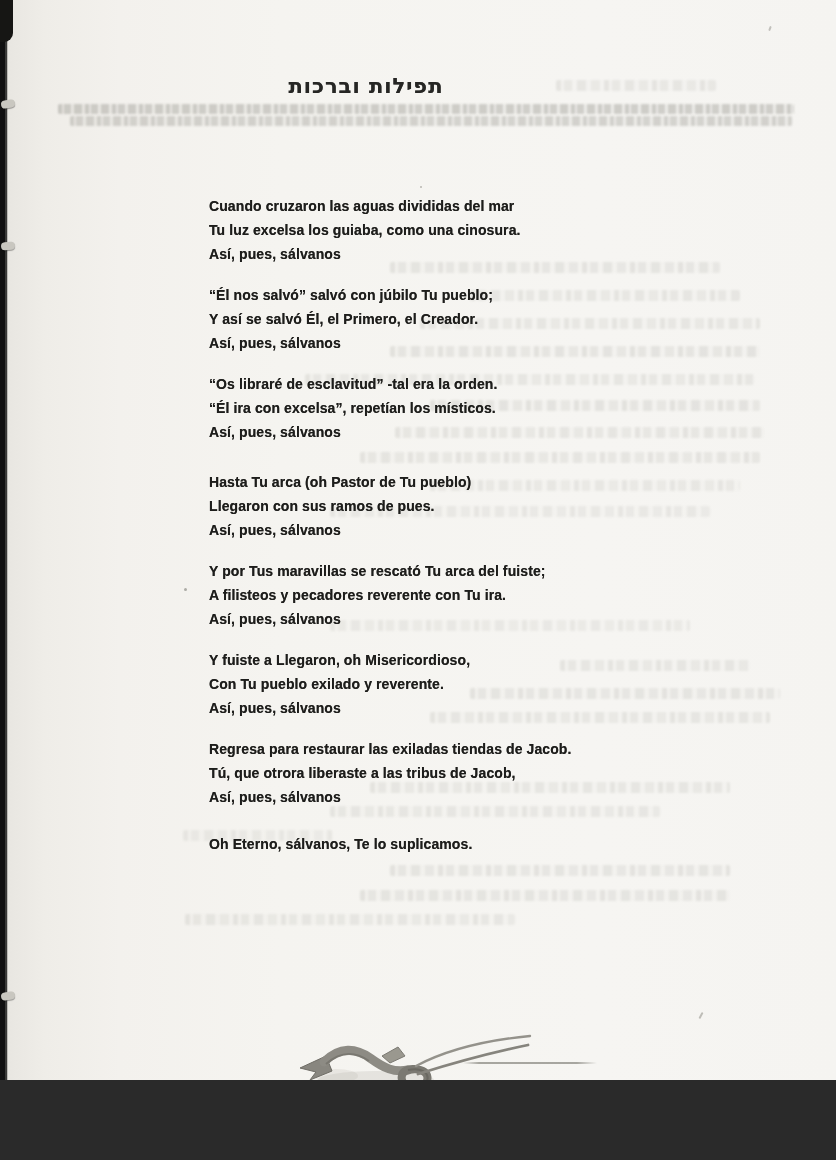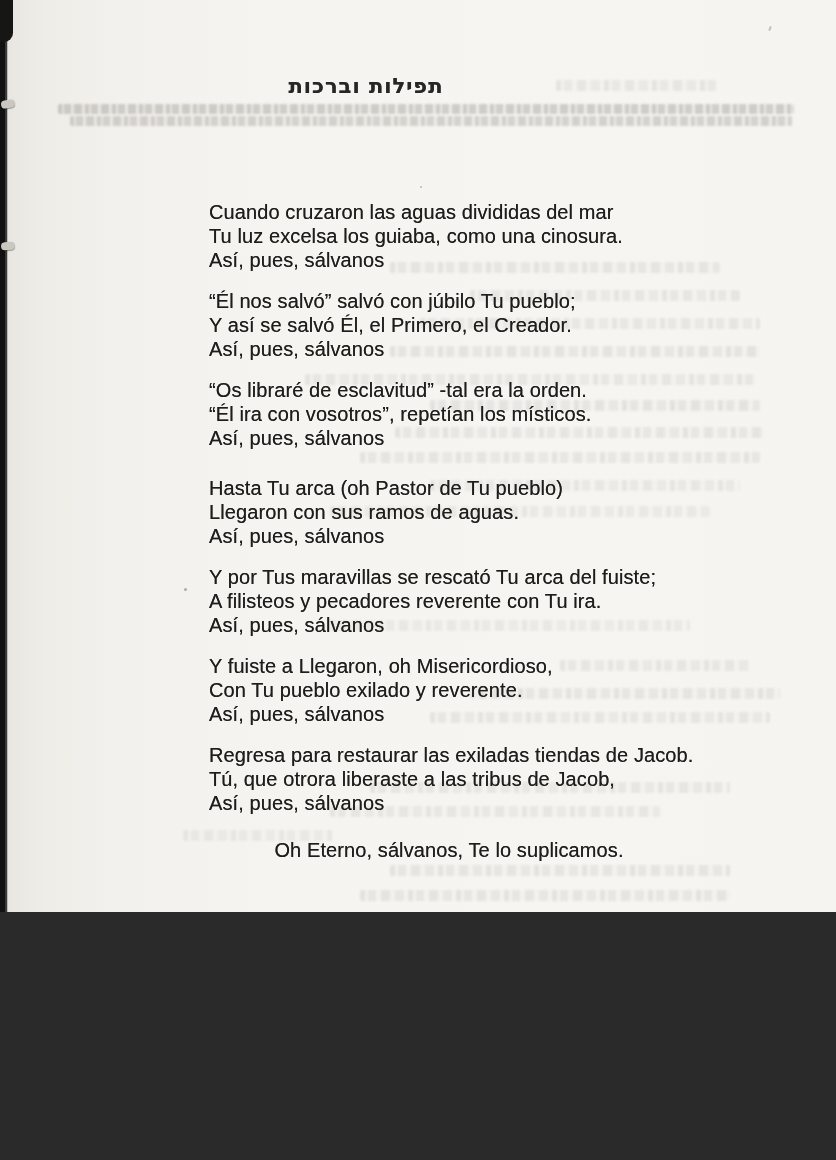--- a/index.html
+++ b/index.html
@@ -1,18 +1,18 @@
 <!DOCTYPE html>
 <html><head>
 <meta charset="utf-8">
 <style>
   html,body{margin:0;padding:0;background:#2a2a2a;}
   .page{
     position:relative;
-    width:836px;height:912px;
+    width:836px;height:1080px;
     margin:0 auto;
     overflow:hidden;
     background:
       linear-gradient(90deg,#e7e5e0 0px,#efede8 45px,#f3f1ed 120px,#f5f4f0 280px,#f6f5f2 600px,#f5f4f1 836px);
     font-family:"Liberation Sans", sans-serif;
   }
   
   .left-edge{
     position:absolute;left:0;top:0;width:8px;height:1160px;
     background:linear-gradient(90deg,#111 0 5px,#3a3a38 5px 7px,rgba(60,60,58,.25) 7px 8px);
@@ -31,29 +31,30 @@
     position:absolute;left:0;top:74px;width:732px;
     margin:0;text-align:center;
     direction:rtl;
     font-family:"DejaVu Sans", sans-serif;
     font-size:21px;font-weight:bold;color:#262624;
     letter-spacing:1px;
     text-shadow:0 0 .5px rgba(40,40,38,.7);
   }
   
   .poem{
-    position:absolute;left:209px;top:200px;width:480px;
+    position:absolute;left:209px;top:194px;width:480px;
     color:#1d1d1b;
-    font-size:20px;line-height:24px;
+    font-size:14px;line-height:24px;
     letter-spacing:.1px;
     text-shadow:0 0 .4px rgba(32,32,30,.75);
+    font-weight:bold;
   }
   .stanza{margin:0 0 17px 0;}
   .stanza.gap-lg{margin-top:26px;}
-  .stanza.gap-md{margin-top:23px;text-align:center;}
+  .stanza.gap-md{margin-top:23px;}
   .stanza p{margin:0;white-space:nowrap;}
   
   .ghost{
     position:absolute;height:11px;border-radius:2px;
     filter:blur(1.2px);
     background:repeating-linear-gradient(90deg,
       rgba(124,123,114,.30) 0 5px, rgba(124,123,114,.05) 5px 8px,
       rgba(124,123,114,.24) 8px 16px, rgba(124,123,114,.04) 16px 21px,
       rgba(124,123,114,.27) 21px 30px, rgba(124,123,114,.05) 30px 35px,
       rgba(124,123,114,.22) 35px 44px, rgba(124,123,114,.03) 44px 48px);
@@ -123,26 +124,26 @@
       <p>Tu luz excelsa los guiaba, como una cinosura.</p>
       <p>Así, pues, sálvanos</p>
     </div>
     <div class="stanza">
       <p>“Él nos salvó” salvó con júbilo Tu pueblo;</p>
       <p>Y así se salvó Él, el Primero, el Creador.</p>
       <p>Así, pues, sálvanos</p>
     </div>
     <div class="stanza">
       <p>“Os libraré de esclavitud” -tal era la orden.</p>
-      <p>“Él ira con vosotros”, repetían los místicos.</p>
+      <p>“Él ira con excelsa”, repetían los místicos.</p>
       <p>Así, pues, sálvanos</p>
     </div>
     <div class="stanza gap-lg">
       <p>Hasta Tu arca (oh Pastor de Tu pueblo)</p>
-      <p>Llegaron con sus ramos de aguas.</p>
+      <p>Llegaron con sus ramos de pues.</p>
       <p>Así, pues, sálvanos</p>
     </div>
     <div class="stanza">
       <p>Y por Tus maravillas se rescató Tu arca del fuiste;</p>
       <p>A filisteos y pecadores reverente con Tu ira.</p>
       <p>Así, pues, sálvanos</p>
     </div>
     <div class="stanza">
       <p>Y fuiste a Llegaron, oh Misericordioso,</p>
       <p>Con Tu pueblo exilado y reverente.</p>

